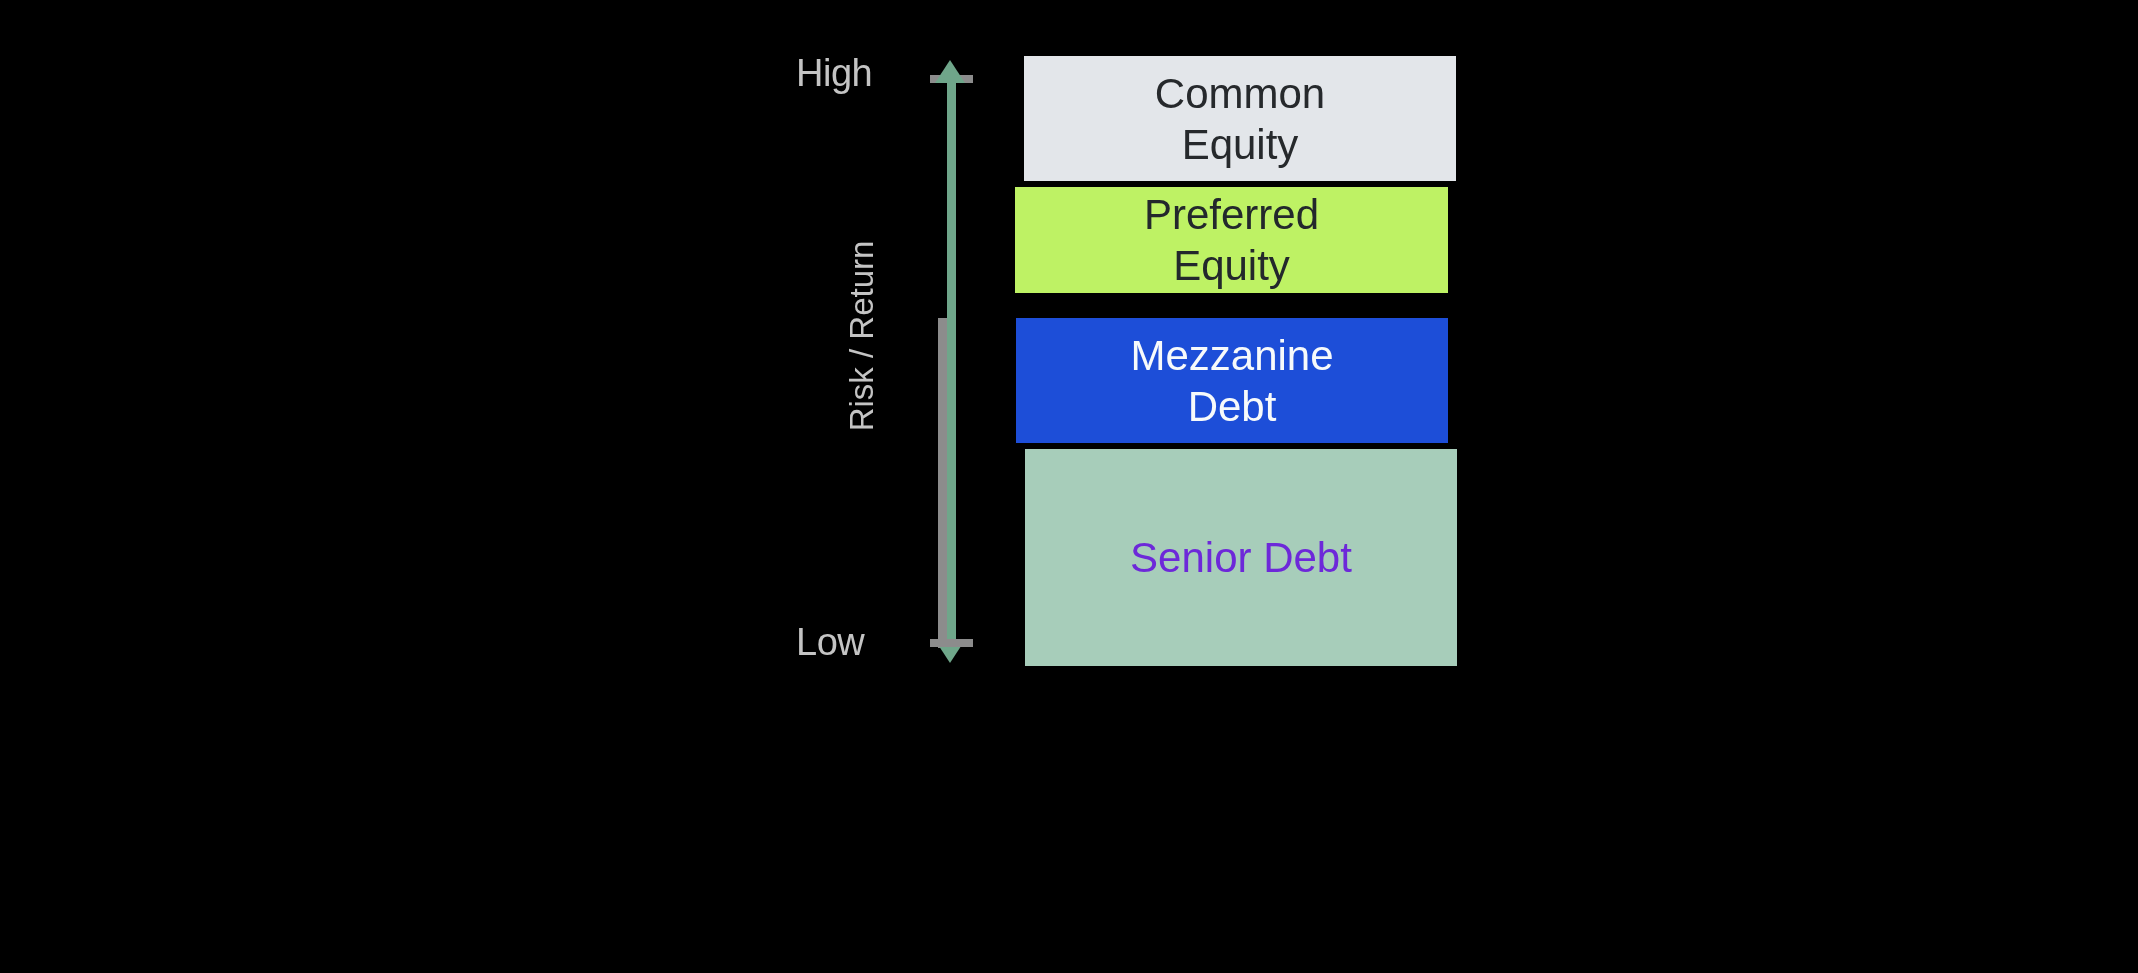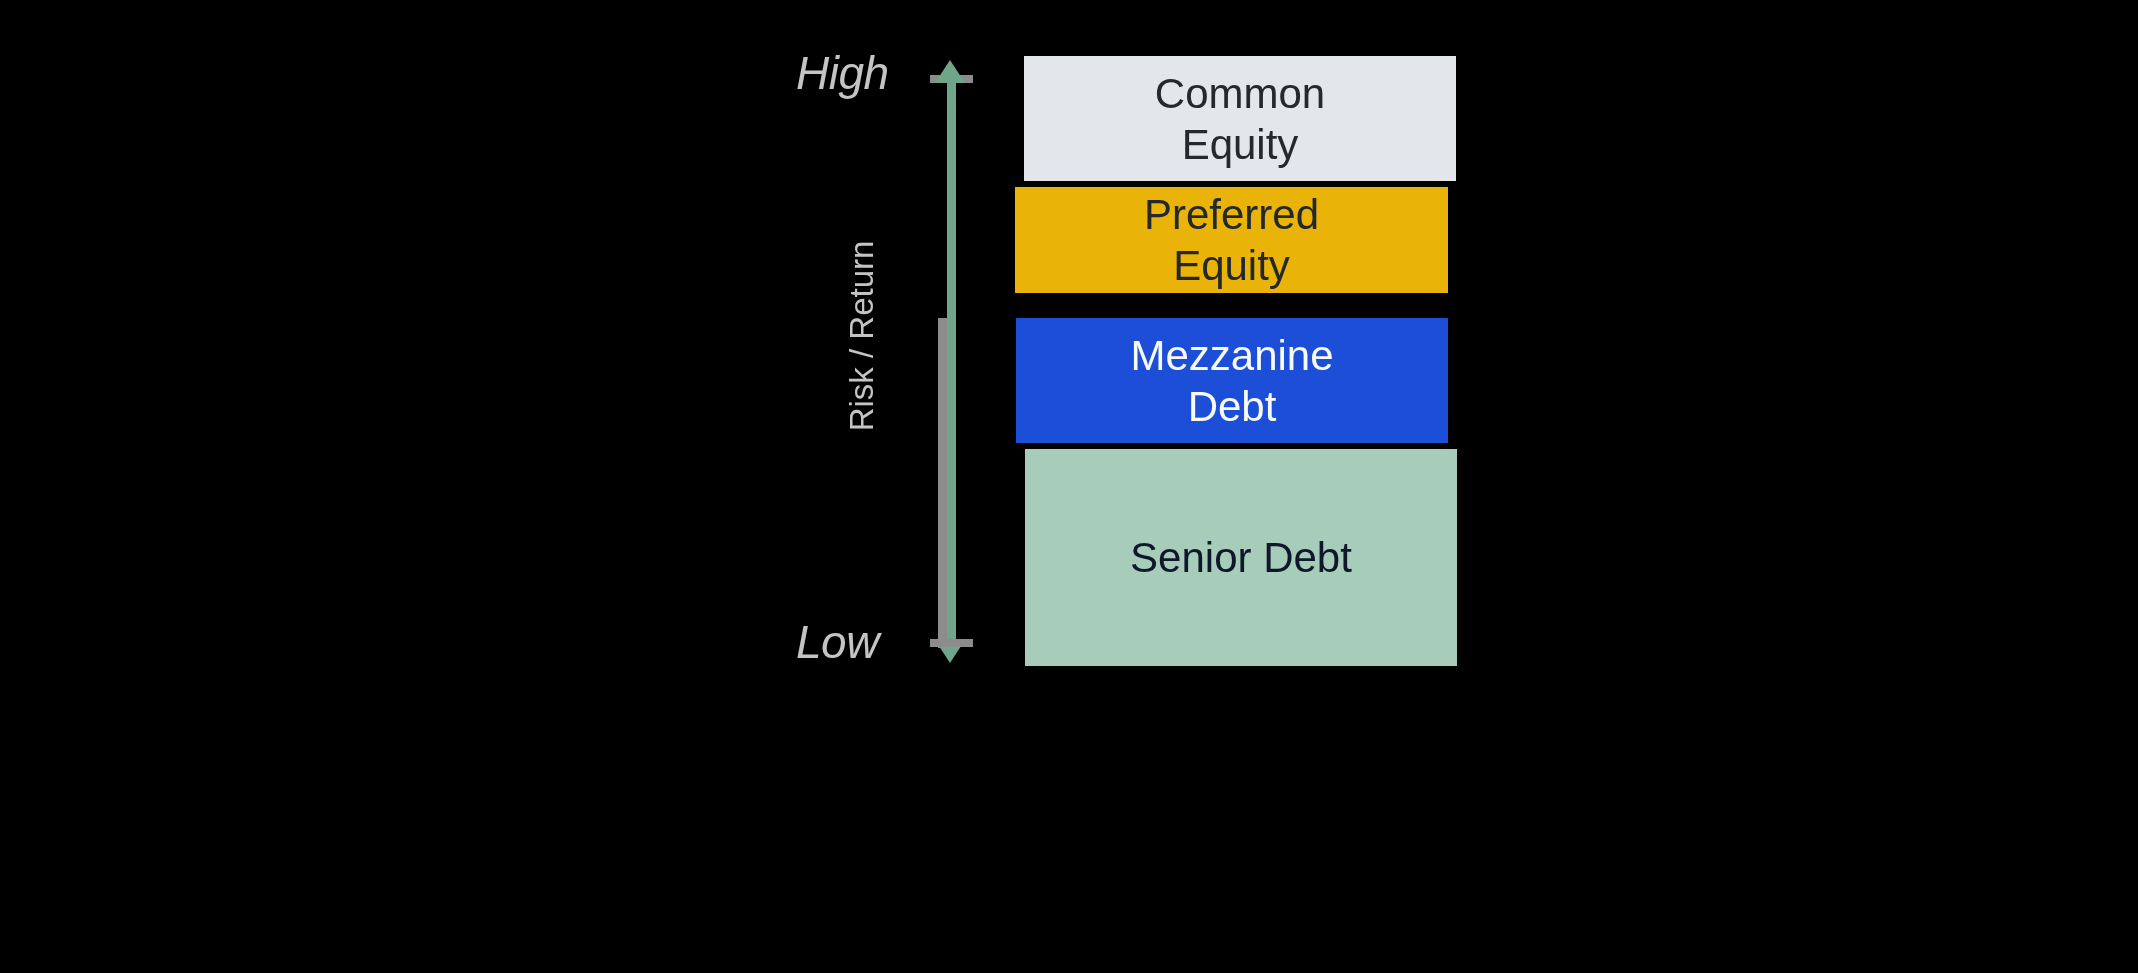--- a/index.html
+++ b/index.html
@@ -29,26 +29,25 @@
     position: absolute;
     left: 790px;
     top: 50px;
     width: 200px;
     height: 900px;
   }
 
   .scale-label {
     position: absolute;
     color: #c4c4c4;
-    font-size: 46px;
+    font-size: 38px;
     line-height: 38px;
     letter-spacing: -0.5px;
     white-space: nowrap;
     font-family: "Liberation Sans", sans-serif;
-    font-style: italic;
   }
   .scale-label.high {
     left: 6px;
     top: 4px;
   }
   .scale-label.low {
     left: 6px;
     top: 573px;
   }
 
@@ -142,38 +141,38 @@
     width: 432px;
     height: 125px;
     background: #e3e6ea;
     color: #26292c;
   }
   .block.preferred {
     left: 1px;
     top: 131px;
     width: 433px;
     height: 106px;
-    background: #eab308;
+    background: #bef264;
     color: #23282c;
   }
   .block.mezzanine {
     left: 2px;
     top: 262px;
     width: 432px;
     height: 125px;
     background: #1d4ed8;
     color: #f7fafb;
   }
   .block.senior {
     left: 11px;
     top: 393px;
     width: 432px;
     height: 217px;
     background: #a7cdba;
-    color: #0f172a;
+    color: #6d28d9;
   }
 </style>
 </head>
 <body>
 
 <div id="stage">
 
   <div class="axis-group">
 
     <div class="scale-label high">High</div>

